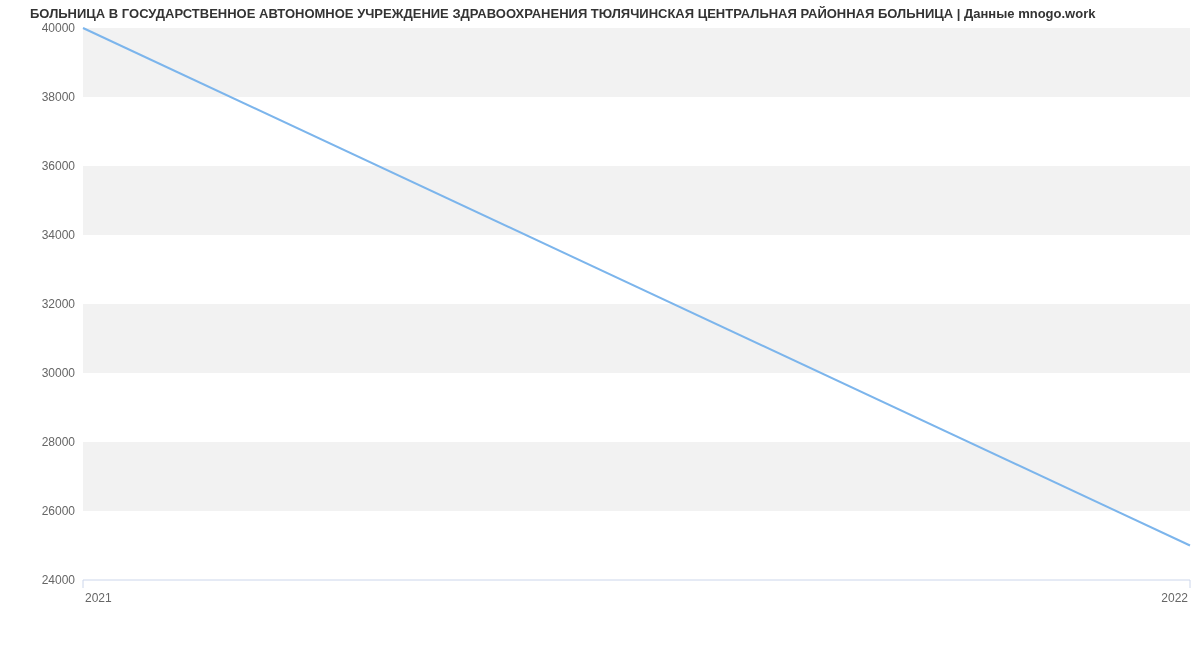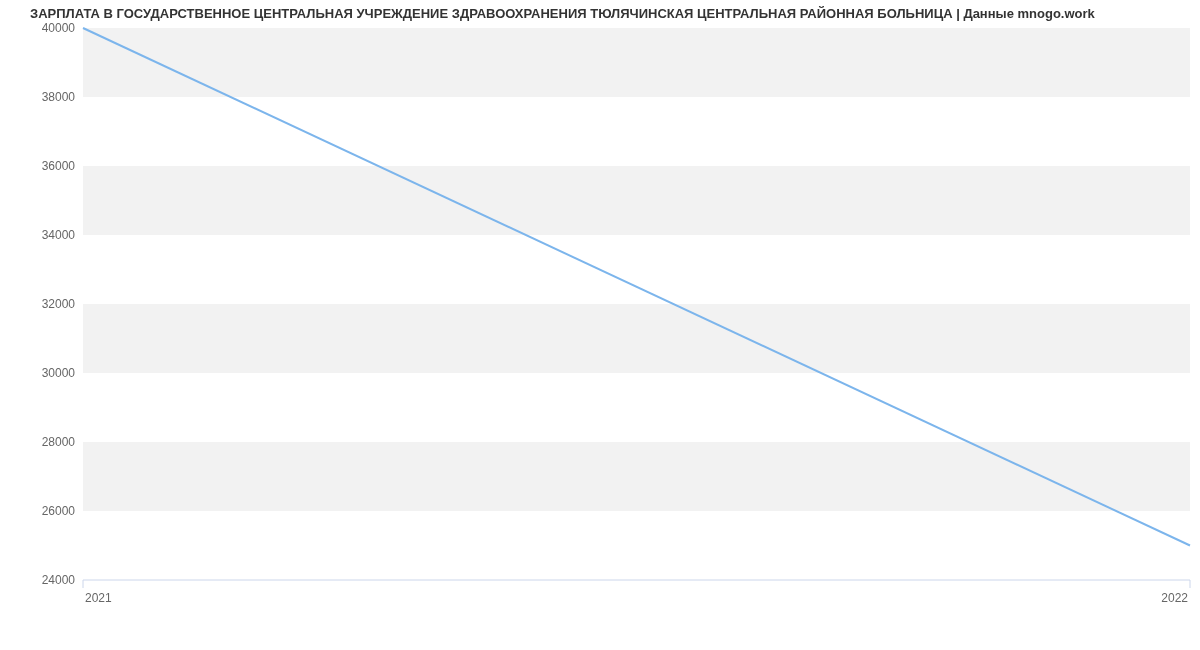--- a/index.html
+++ b/index.html
@@ -43,21 +43,21 @@
   .series-line {
     stroke: #7cb5ec;
     stroke-width: 2;
     fill: none;
   }
 </style>
 </head>
 <body>
 
 <div class="chart-wrap">
-  <div class="title">ЗАРПЛАТА В ГОСУДАРСТВЕННОЕ ЦЕНТРАЛЬНАЯ УЧРЕЖДЕНИЕ ЗДРАВООХРАНЕНИЯ ТЮЛЯЧИНСКАЯ ЦЕНТРАЛЬНАЯ РАЙОННАЯ БОЛЬНИЦА | Данные mnogo.work</div>
+  <div class="title">БОЛЬНИЦА В ГОСУДАРСТВЕННОЕ АВТОНОМНОЕ УЧРЕЖДЕНИЕ ЗДРАВООХРАНЕНИЯ ТЮЛЯЧИНСКАЯ ЦЕНТРАЛЬНАЯ РАЙОННАЯ БОЛЬНИЦА | Данные mnogo.work</div>
 
   <svg width="1200" height="650">
     <g id="plot">
         <rect x="83" y="442" width="1107" height="69" class="band"></rect>
         <rect x="83" y="304" width="1107" height="69" class="band"></rect>
         <rect x="83" y="166" width="1107" height="69" class="band"></rect>
         <rect x="83" y="28" width="1107" height="69" class="band"></rect>
         <text x="75" y="584" text-anchor="end" class="ytick" style="font-size: 12px; fill: rgb(102, 102, 102); font-family: Verdana, Geneva, sans-serif;">24000</text>
         <text x="75" y="515" text-anchor="end" class="ytick" style="font-size: 12px; fill: rgb(102, 102, 102); font-family: Verdana, Geneva, sans-serif;">26000</text>
         <text x="75" y="446" text-anchor="end" class="ytick" style="font-size: 12px; fill: rgb(102, 102, 102); font-family: Verdana, Geneva, sans-serif;">28000</text>

